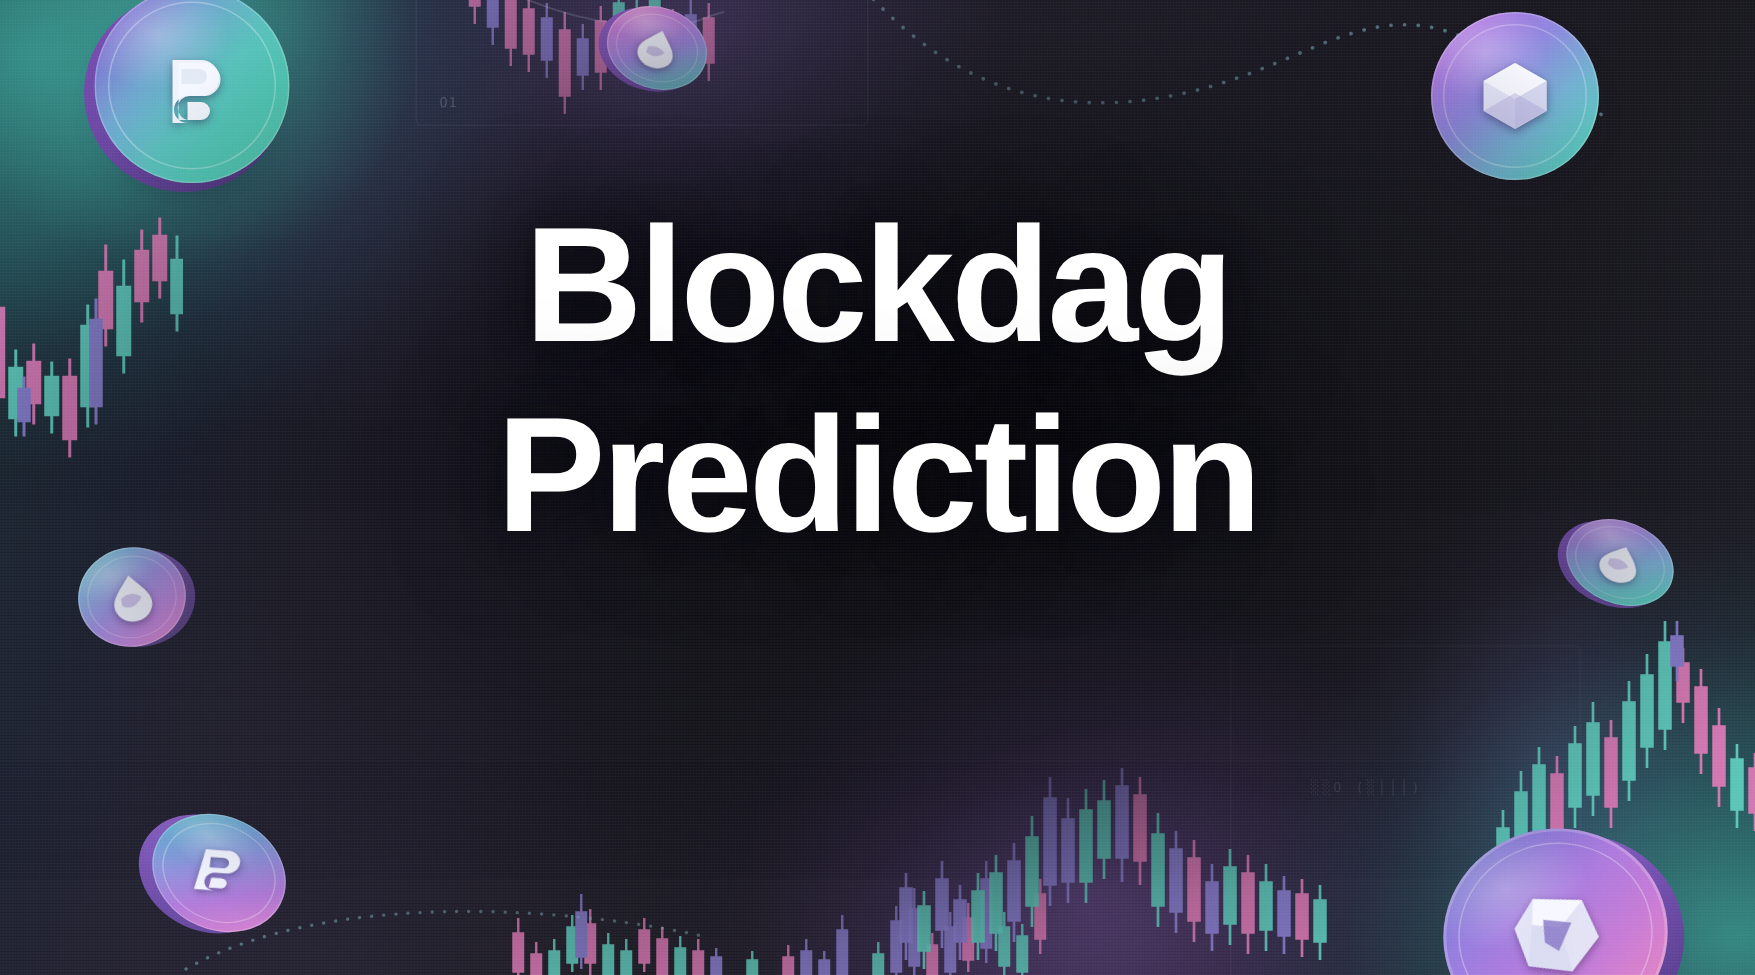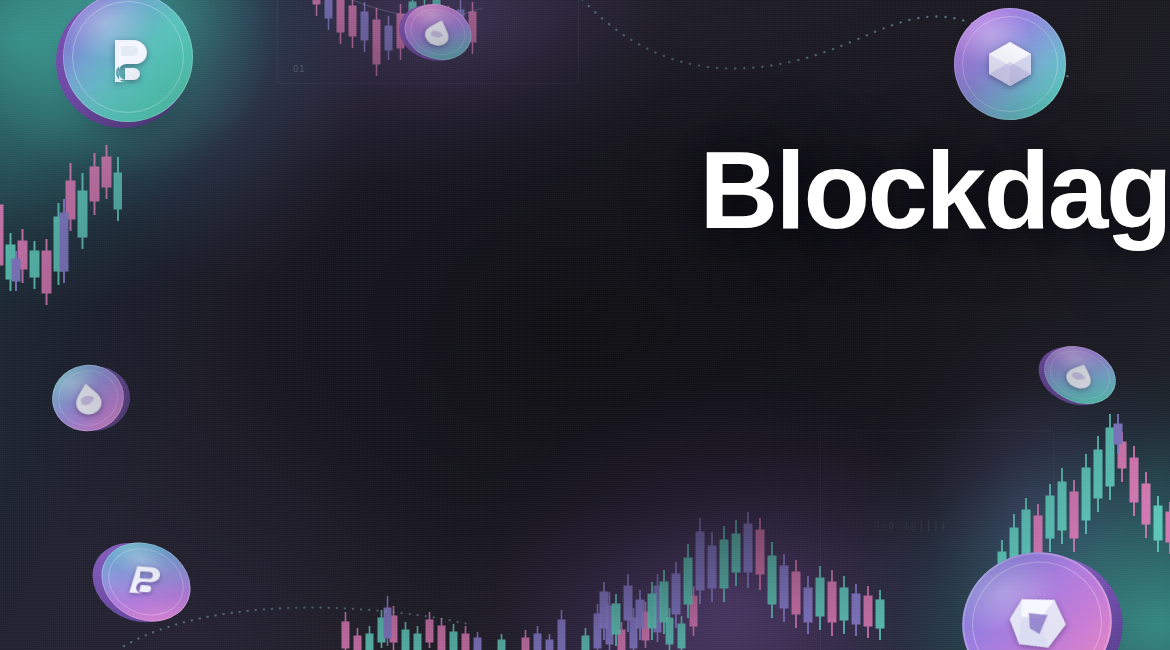--- a/index.html
+++ b/index.html
@@ -143,21 +143,21 @@
     position:absolute;border-radius:50%;
     background:radial-gradient(ellipse at 50% 55%,rgba(20,16,34,.55) 0%,rgba(20,16,34,0) 70%);
     filter:blur(7px);
   }
 
   
   #headline{
     position:absolute;
     left:0;right:0;
     top:127px;
-    text-align:right;
+    text-align:center;
     z-index:40;
   }
   #headline .line{
     display:block;
     color:#ffffff;
     font-weight:bold;
     font-size:109px;
     line-height:127px;
     letter-spacing:-2.5px;
     white-space:nowrap;
@@ -553,15 +553,16 @@
         <path d="M34 28 L52 34 L40 52 L32 44 Z" fill="#7e6bc0" opacity=".75"></path>
       </svg>
     </div>
   </div>
 
   <div class="bg-layer vignette" style="z-index:35;"></div>
   <div class="bg-layer noise" style="z-index:36;"></div>
 
   <div id="headline">
     <span class="line">Blockdag</span>
+    <span class="line">Prediction</span>
   </div>
 
 </div>
 
 </body></html>

